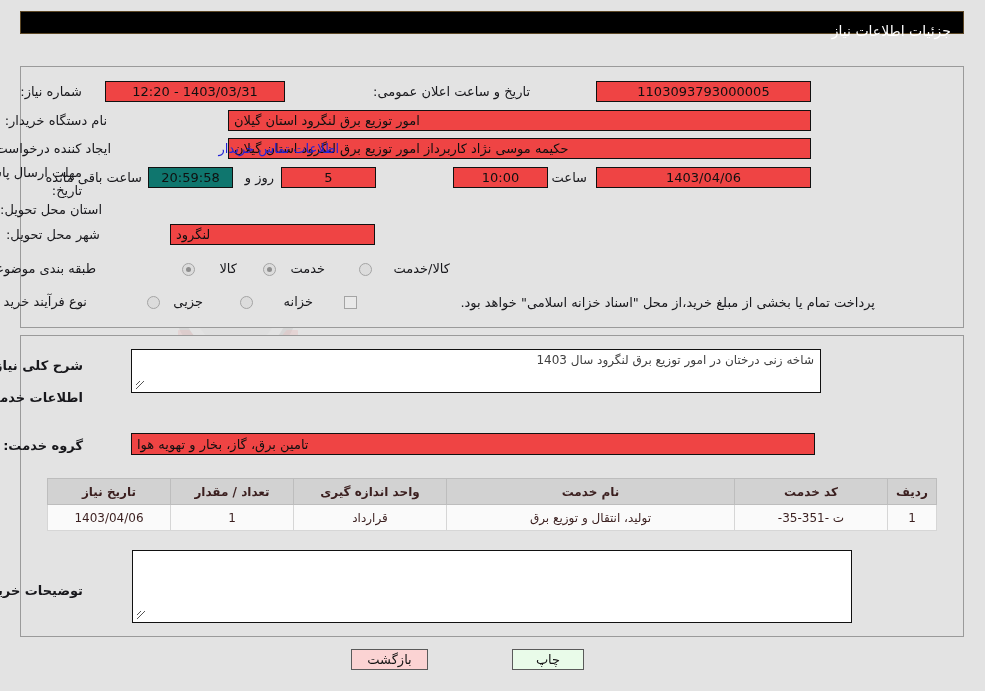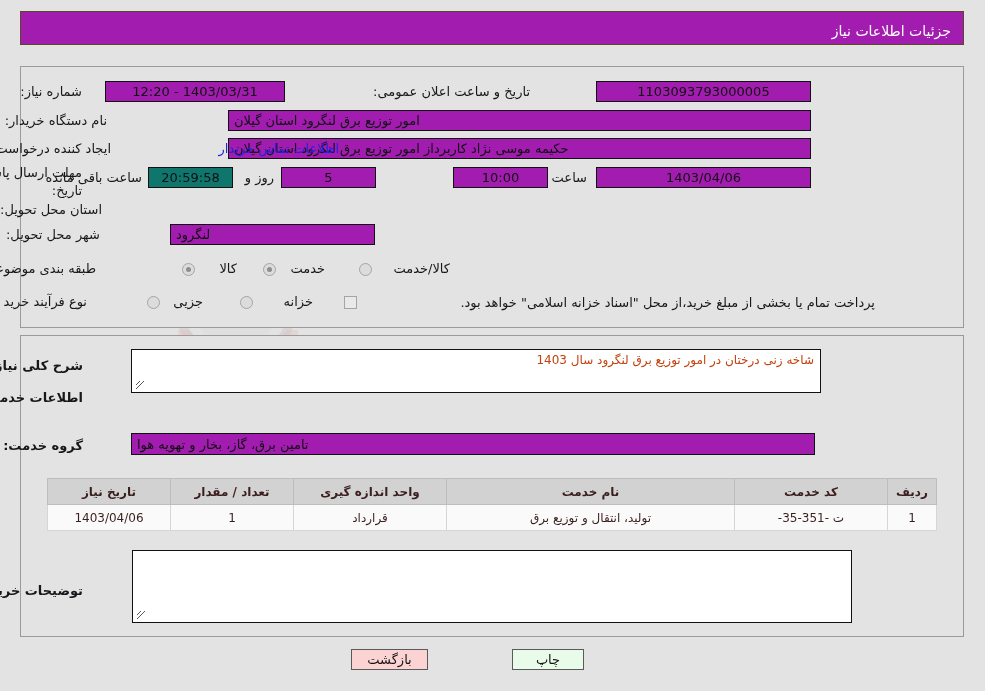--- a/index.html
+++ b/index.html
@@ -45,22 +45,22 @@
     position: absolute;
     left: 178px; top: 330px;
     width: 120px; height: 78px;
     opacity: .38;
   }
 
   
   .titlebar {
     position: absolute;
     left: 20px; top: 11px;
-    width: 944px; height: 34px;
-    background: #a21caf;
+    width: 944px; height: 23px;
+    background: #000000;
     border: 1px solid #5d4826;
     box-sizing: border-box;
     z-index: 3;
   }
   .titlebar .t {
     position: absolute;
     right: 12px; top: 11px;
     color: #ffffff;
     font-size: 14px;
   }
@@ -89,21 +89,21 @@
     position: absolute;
     font-size: 13px;
     color: #2323d6;
     white-space: nowrap;
     cursor: pointer;
     z-index: 4;
   }
   .fld {
     position: absolute;
     box-sizing: border-box;
-    background: #a21caf;
+    background: #ef4444;
     border: 1px solid #111111;
     font-size: 13px;
     color: #101010;
     padding: 0 5px;
     display: flex;
     align-items: center;
     z-index: 4;
     font-family: "DejaVu Sans", "Liberation Sans", sans-serif;
   }
   .fld.ctr { justify-content: center; }
@@ -141,21 +141,21 @@
     z-index: 4;
   }
 
   
   .ta {
     position: absolute;
     box-sizing: border-box;
     background: #ffffff;
     border: 1px solid #111111;
     font-size: 12px;
-    color: #c2410c;
+    color: #404040;
     padding: 3px 6px 0 6px;
     z-index: 4;
     text-align: right;
     overflow: hidden;
   }
   .ta .grip {
     position: absolute;
     left: 3px; bottom: 2px;
     width: 10px; height: 10px;
     z-index: 5;

